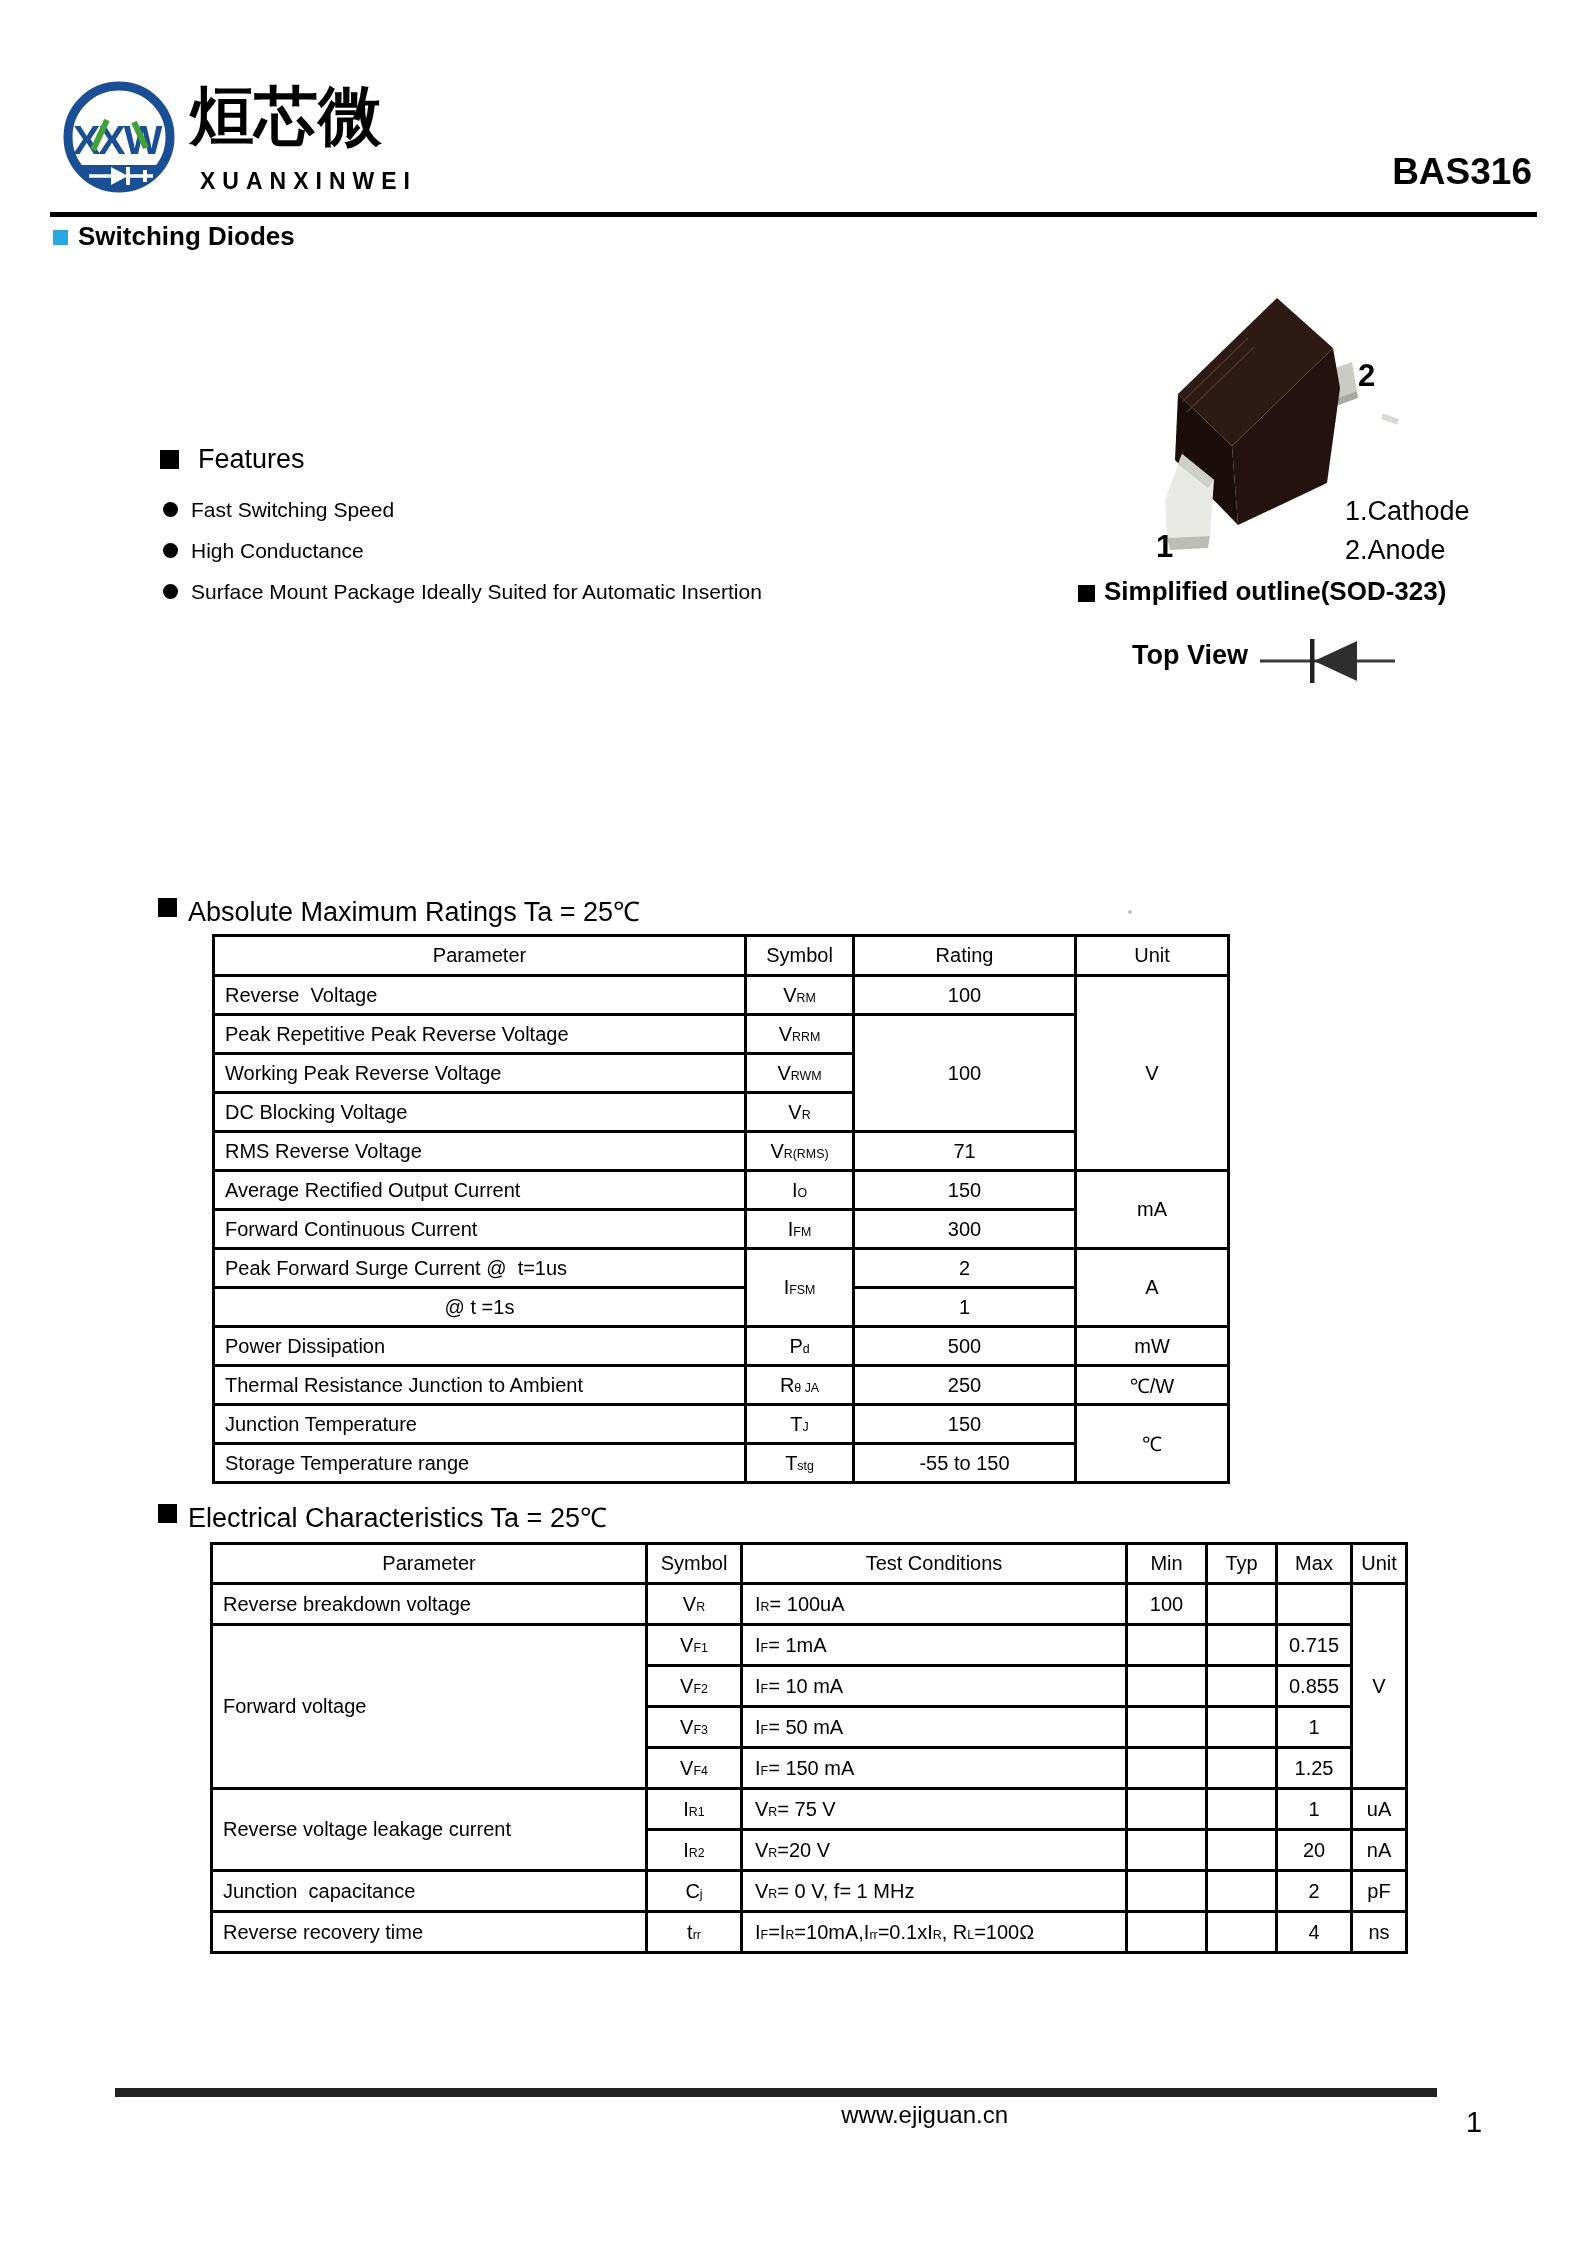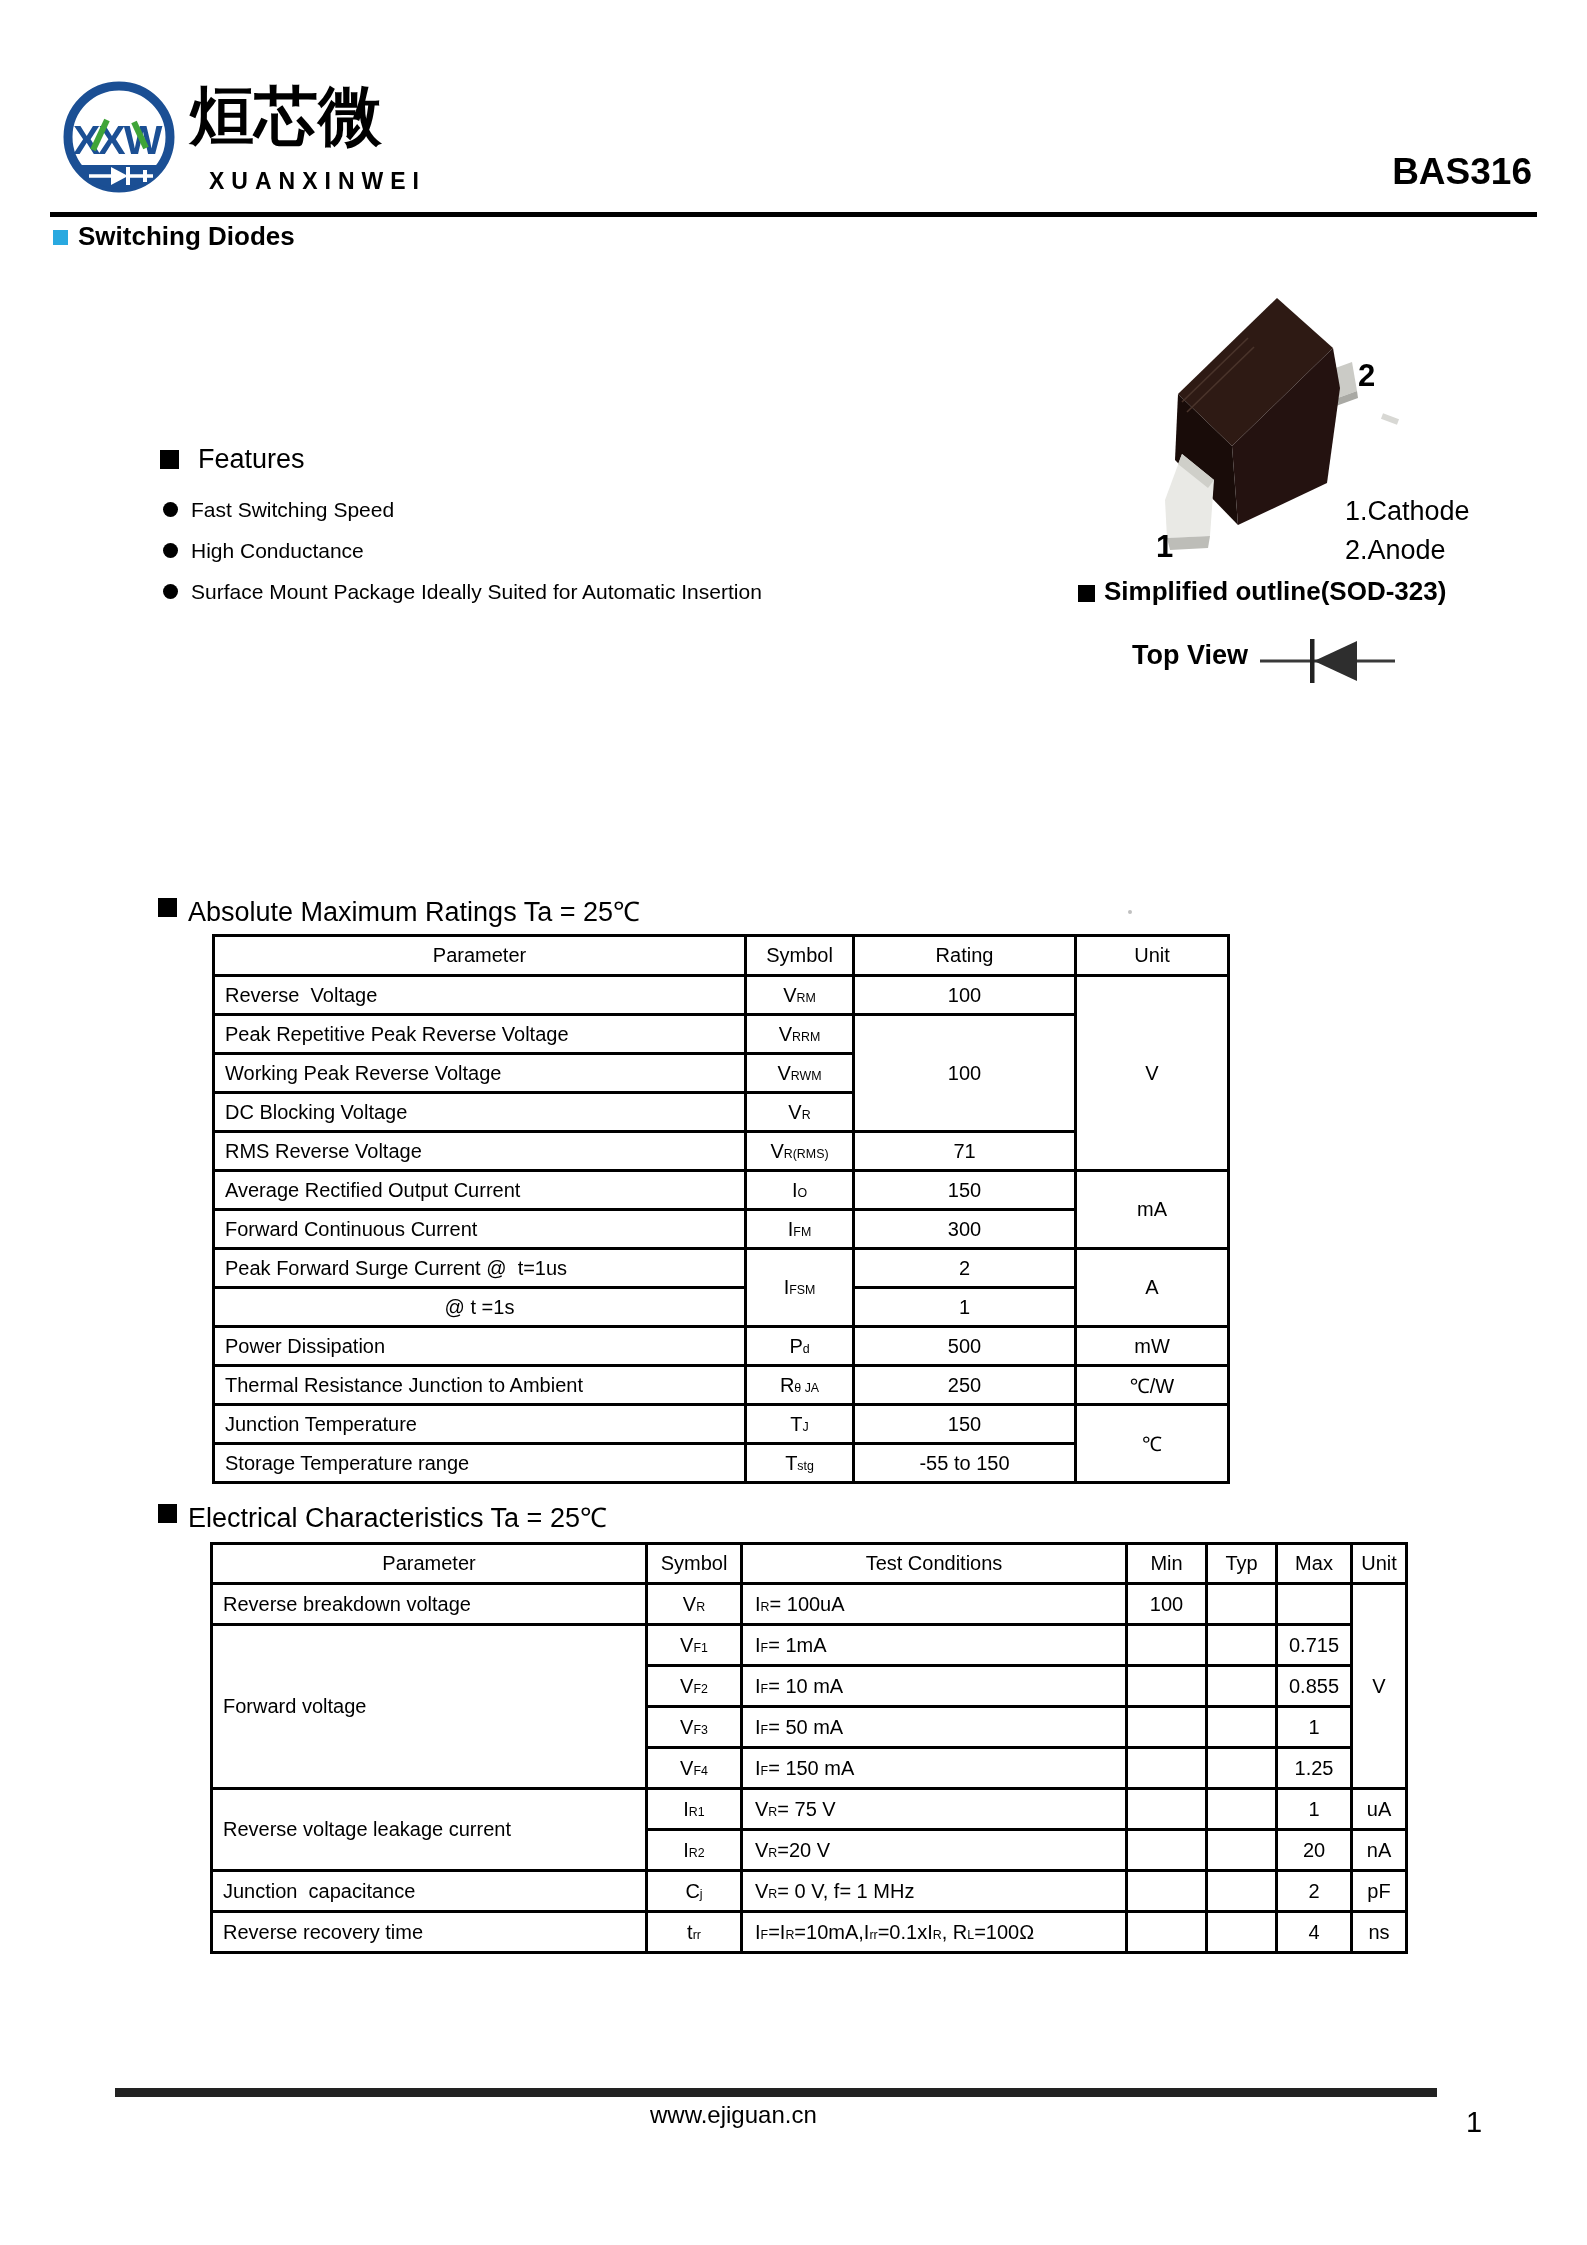--- a/index.html
+++ b/index.html
@@ -2,21 +2,21 @@
 <html><head>
 <meta charset="utf-8">
 <style>
   html,body{margin:0;padding:0;background:#888;}
   .page{position:relative;width:1587px;height:2245px;background:#ffffff;margin:0 auto;
         font-family:"Liberation Sans",sans-serif;color:#000;overflow:hidden;}
 
   
   .logo-svg{position:absolute;left:58px;top:74px;}
   .brand-cn{position:absolute;left:190px;top:84px;font-size:64px;font-weight:bold;letter-spacing:0px;line-height:1;}
-  .brand-en{position:absolute;left:209px;top:168px;font-size:23px;font-weight:600;letter-spacing:7px;}
+  .brand-en{position:absolute;left:200px;top:168px;font-size:23px;font-weight:600;letter-spacing:7px;}
   .part-number{position:absolute;right:55px;top:151px;font-size:37px;font-weight:bold;}
   .header-rule{position:absolute;left:50px;top:212px;width:1487px;height:5px;background:#000;}
   .category-bullet{position:absolute;left:53px;top:230px;width:15px;height:15px;background:#29a9e0;}
   .category-label{position:absolute;left:78px;top:221px;font-size:26px;font-weight:bold;}
 
   
   .sq{position:absolute;width:19px;height:19px;background:#000;}
   .sec-title{position:absolute;font-size:27px;}
 
   
@@ -45,21 +45,21 @@
   .amr tr{height:39px;}
   .amr tr.hd{height:40px;}
   .elec{left:210px;top:1542px;width:1195px;}
   .elec tr{height:41px;}
   .elec tr.hd{height:40px;}
 
   .stray-dot{position:absolute;left:1128px;top:910px;width:4px;height:4px;border-radius:50%;background:#c0c0c0;}
 
   
   .footer-bar{position:absolute;left:115px;top:2088px;width:1322px;height:9px;background:#222;}
-  .footer-url{position:absolute;left:650px;top:2101px;width:400px;text-align:left;font-size:24px;}
+  .footer-url{position:absolute;left:608px;top:2101px;width:400px;text-align:right;font-size:24px;}
   .page-num{position:absolute;left:1466px;top:2106px;font-size:29px;}
 </style>
 </head>
 <body>
 
 <div class="page">
 
   <svg class="logo-svg" width="122" height="130" viewBox="0 0 122 130">
     <circle cx="61" cy="63" r="51" fill="none" stroke="#1b4f94" stroke-width="9"></circle>
     <text x="15" y="80" font-family="Liberation Sans, sans-serif" font-size="41" font-weight="bold" letter-spacing="-2" fill="#1b4f94">XXW</text>

